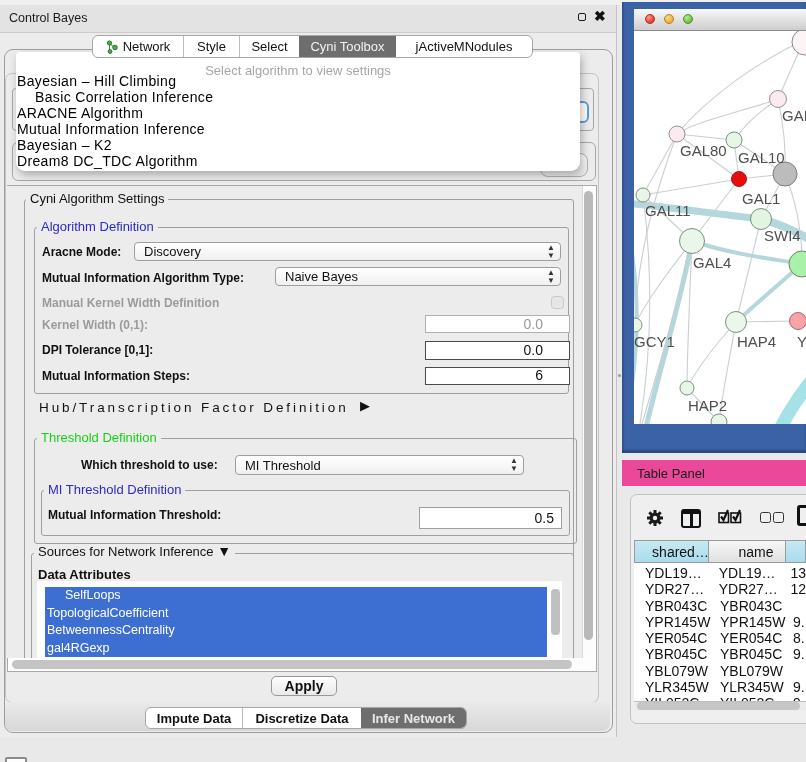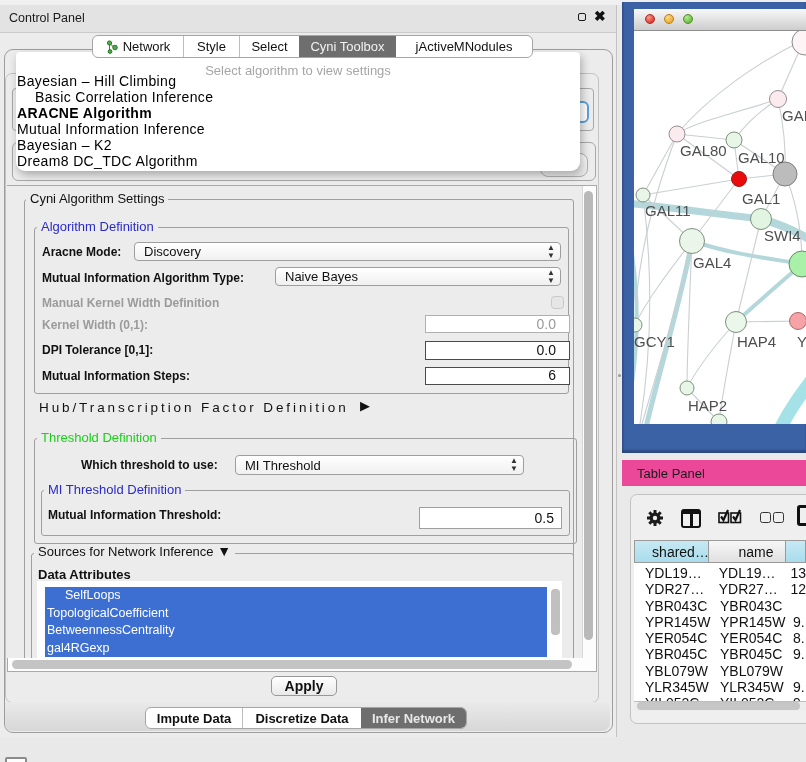--- a/index.html
+++ b/index.html
@@ -28,21 +28,21 @@
   #vsb-thumb{left:584px;top:186px;width:9px;height:449px;background:#b9b9b9;border-radius:4.5px;}
   #hsb{left:8px;top:653px;width:588px;height:13px;background:#fdfdfd;}
   #hsb-thumb{left:12px;top:655px;width:560px;height:9px;background:#c4c4c4;border-radius:4.5px;}
   .group{position:absolute;border:1px solid #9f9f9f;border-radius:3px;}
   .gtitle{position:absolute;background:#ececec;padding:0 4px;font-size:13px;line-height:13px;}
   .lbl{position:absolute;font-size:12px;font-weight:bold;color:#111;}
   .lblgray{color:#9b9b9b;}
   .combo{position:absolute;background:linear-gradient(#ffffff,#f0f0f0);border:1px solid #9e9e9e;border-radius:4px;
          font-size:13px;color:#111;display:flex;align-items:center;padding-left:9px;box-sizing:border-box;}
   .combo .arr{position:absolute;right:5px;top:1px;font-size:8px;line-height:8px;color:#333;text-align:center;}
-  .field{position:absolute;background:#fff;font-size:14px;color:#111;text-align:right;box-sizing:border-box;padding-right:13px;}
+  .field{position:absolute;background:#fff;font-size:14px;color:#111;text-align:right;box-sizing:border-box;padding-right:26px;}
   
   #bottabs{left:145px;top:702px;width:322px;height:22px;background:#fff;border:1px solid #a6a6a6;
            border-radius:6px;display:flex;align-items:center;font-size:13px;font-weight:bold;color:#111;box-sizing:border-box;}
   #tab-infer{background:#6e6e6e;color:#e8e8e8;border-radius:0 5px 5px 0;}
   #applybtn{left:271px;top:671px;width:66px;height:20px;border:1px solid #989898;border-radius:5px;
             background:linear-gradient(#ffffff,#e9e9e9);font-size:14px;font-weight:bold;color:#111;
             display:flex;align-items:center;justify-content:center;box-sizing:border-box;}
   
   #popup{left:16px;top:47px;width:564px;height:119px;background:#fff;border-radius:4px 4px 9px 9px;
          box-shadow:2px 4px 8px rgba(0,0,0,0.28);font-size:13px;color:#000;}
@@ -62,21 +62,21 @@
   .trow .c2{width:77px;padding-left:11px;box-sizing:border-box;}
   .trow .c3{padding-left:7px;}
 </style>
 </head>
 <body>
 
   <div class="abs" style="left:0;top:0;width:806px;height:5px;background:#f0f0f0;"></div>
 
   <div id="ctrl" class="abs">
     <div id="titlebar" class="abs">
-      <span class="t">Control Panel</span>
+      <span class="t">Control Bayes</span>
     </div>
     <div id="floatbtn" class="abs"></div>
     <div id="closebtn" class="abs">✖</div>
     <div id="contentbox" class="abs"></div>
     <div class="abs" style="left:5px;top:68px;width:594px;height:630px;border:1px solid #c3c3c3;border-radius:7px;box-sizing:border-box;"></div>
 
     <div class="abs" style="left:12px;top:83px;width:582px;height:43px;border:1px solid #a8a8a8;border-radius:4px;box-sizing:border-box;"></div>
     <div class="abs" style="left:571px;top:96px;width:18px;height:22px;background:#fff;border:2.5px solid #5b9fd8;border-radius:6px;box-sizing:border-box;"></div>
     <div class="abs" style="left:12px;top:137px;width:584px;height:39px;border:1px solid #a8a8a8;border-radius:6px;box-sizing:border-box;"></div>
     <div class="abs" style="left:540px;top:148px;width:48px;height:24px;background:linear-gradient(#fcfcfc,#e6e6e6);border:1px solid #b0b0b0;border-radius:8px;box-sizing:border-box;"></div>
@@ -139,21 +139,21 @@
       <div class="tab" style="width:96px;">Impute Data</div>
       <div class="tabsep"></div>
       <div class="tab" style="width:118px;">Discretize Data</div>
       <div class="tab" id="tab-infer" style="width:105px;">Infer Network</div>
     </div>
 
     <div id="popup" class="abs">
       <div class="ph">Select algorithm to view settings</div>
       <div class="it" style="top:22px;">Bayesian – Hill Climbing</div>
       <div class="it" style="top:38px;padding-left:18px;">Basic Correlation Inference</div>
-      <div class="it" style="top:54px;font-weight:bold;">ARACNE Algorithm</div>
+      <div class="it" style="top:54px;font-weight:normal;">ARACNE Algorithm</div>
       <div class="it" style="top:70px;">Mutual Information Inference</div>
       <div class="it" style="top:86px;">Bayesian – K2</div>
       <div class="it" style="top:102px;">Dream8 DC_TDC Algorithm</div>
     </div>
 
     <div id="toptabs" class="abs">
       <div class="tab" style="width:90px;">
         <svg width="13" height="14" viewBox="0 0 13 14" style="margin-right:4px;">
           <line x1="3.5" y1="3.5" x2="8.5" y2="7.5" stroke="#666" stroke-width="1"></line>
           <line x1="3.5" y1="3.5" x2="3.5" y2="11.5" stroke="#666" stroke-width="1"></line>

